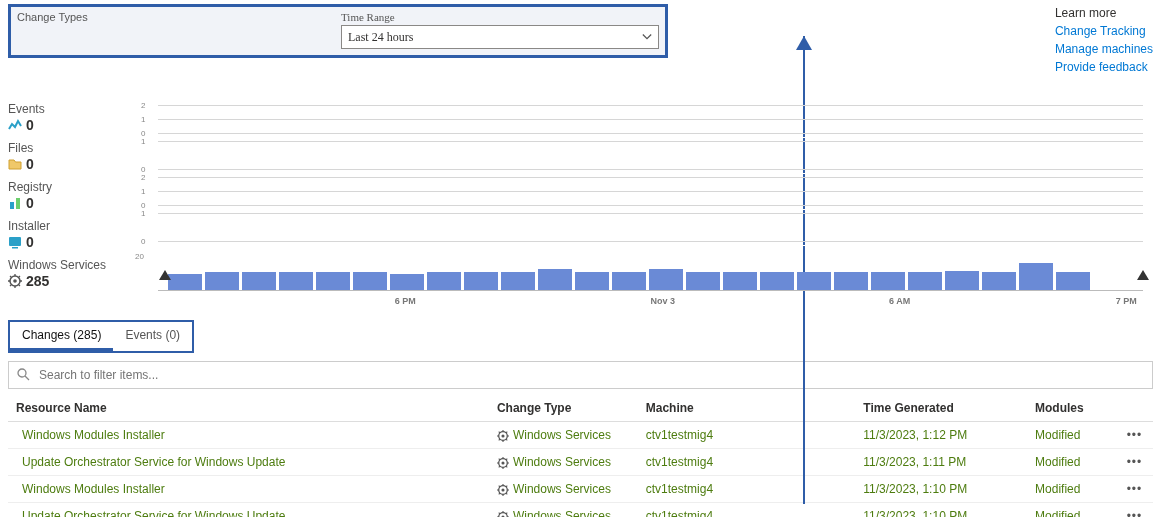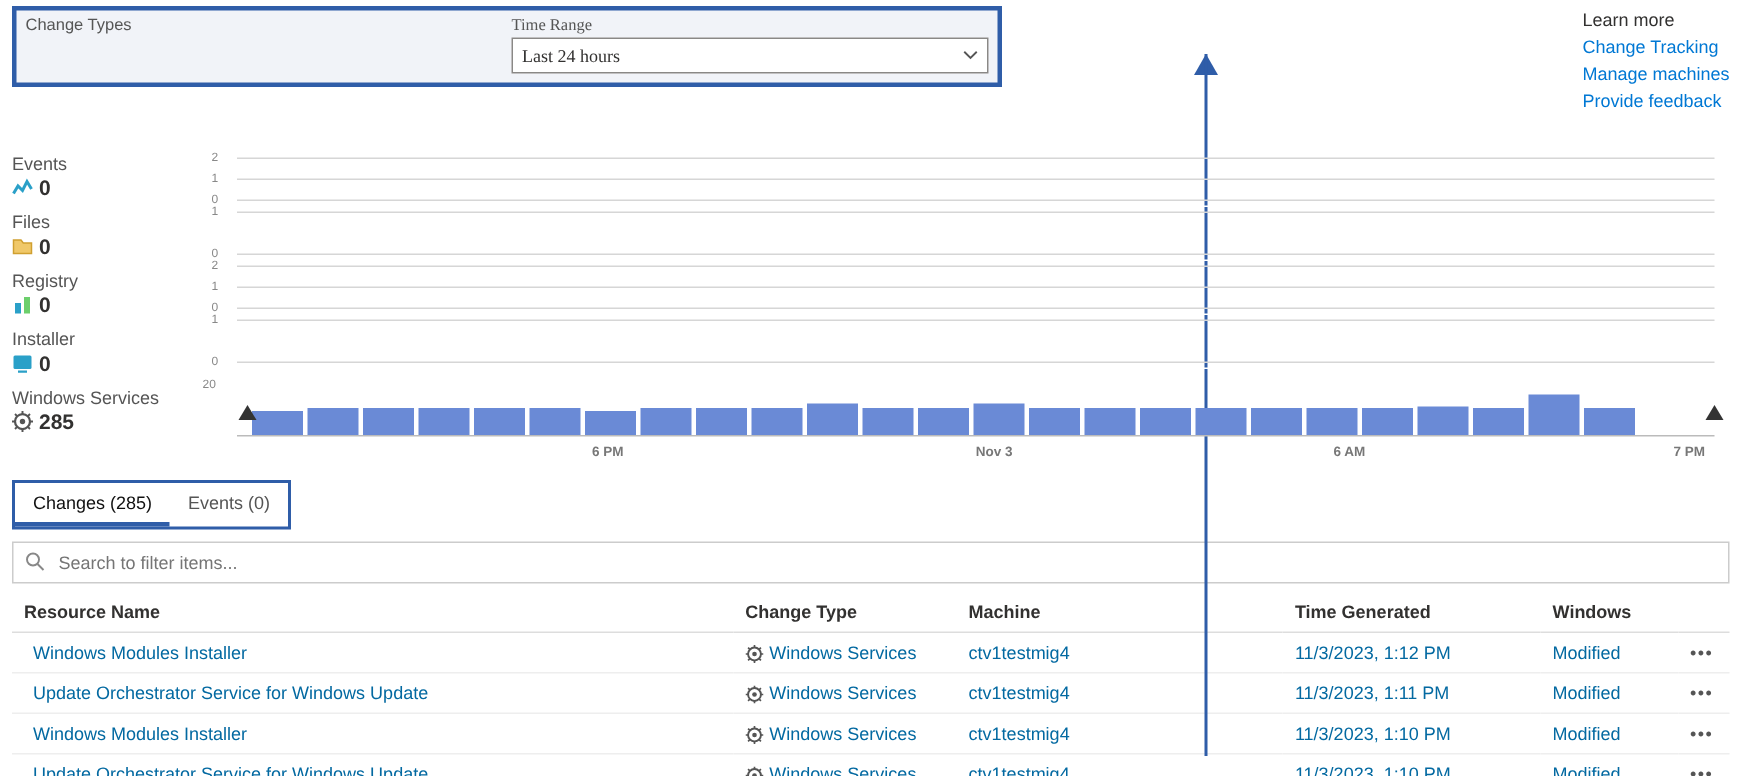--- a/index.html
+++ b/index.html
@@ -66,21 +66,21 @@
 
   .search-box {
     margin-top: 8px; border: 1px solid #ccc; height: 28px;
     display: flex; align-items: center; padding: 0 8px; gap: 6px;
     color: #888; font-size: 12px;
   }
   .search-box input { border: none; outline: none; flex: 1; font-size: 12px; color: #323130; font-family: inherit; }
 
   table { width: 100%; border-collapse: collapse; margin-top: 6px; font-size: 12px; }
   th { text-align: left; font-weight: 600; padding: 6px 8px; border-bottom: 1px solid #ddd; color: #323130; }
-  td { padding: 6px 8px; border-bottom: 1px solid #eee; color: #0369a1; }
+  td { padding: 6px 8px; border-bottom: 1px solid #eee; color: #4d7c0f; }
   .svc-icon { width: 12px; height: 12px; display: inline-block; vertical-align: middle; margin-right: 4px; }
   .ellipsis { color: #555; letter-spacing: 1px; cursor: pointer; }
   td.rn { padding-left: 14px; }
 </style>
 </head>
 <body>
 
 <svg width="0" height="0" style="position:absolute">
   <defs>
     <g id="chev-down">
@@ -275,21 +275,21 @@
   <input type="text" placeholder="Search to filter items..." style="">
 </div>
 
 <table>
   <thead>
     <tr>
       <th style="width:42%">Resource Name</th>
       <th style="width:13%">Change Type</th>
       <th style="width:19%">Machine</th>
       <th style="width:15%">Time Generated</th>
-      <th style="width:8%">Windows</th>
+      <th style="width:8%">Modules</th>
       <th style="width:3%"></th>
     </tr>
   </thead>
   <tbody id="tbody">
       <tr>
         <td class="rn">Windows Modules Installer</td>
         <td><svg class="svc-icon" viewBox="0 0 14 14">
             <use href="#gear-icon"></use>
           </svg>Windows Services</td>
         <td>ctv1testmig4</td>

